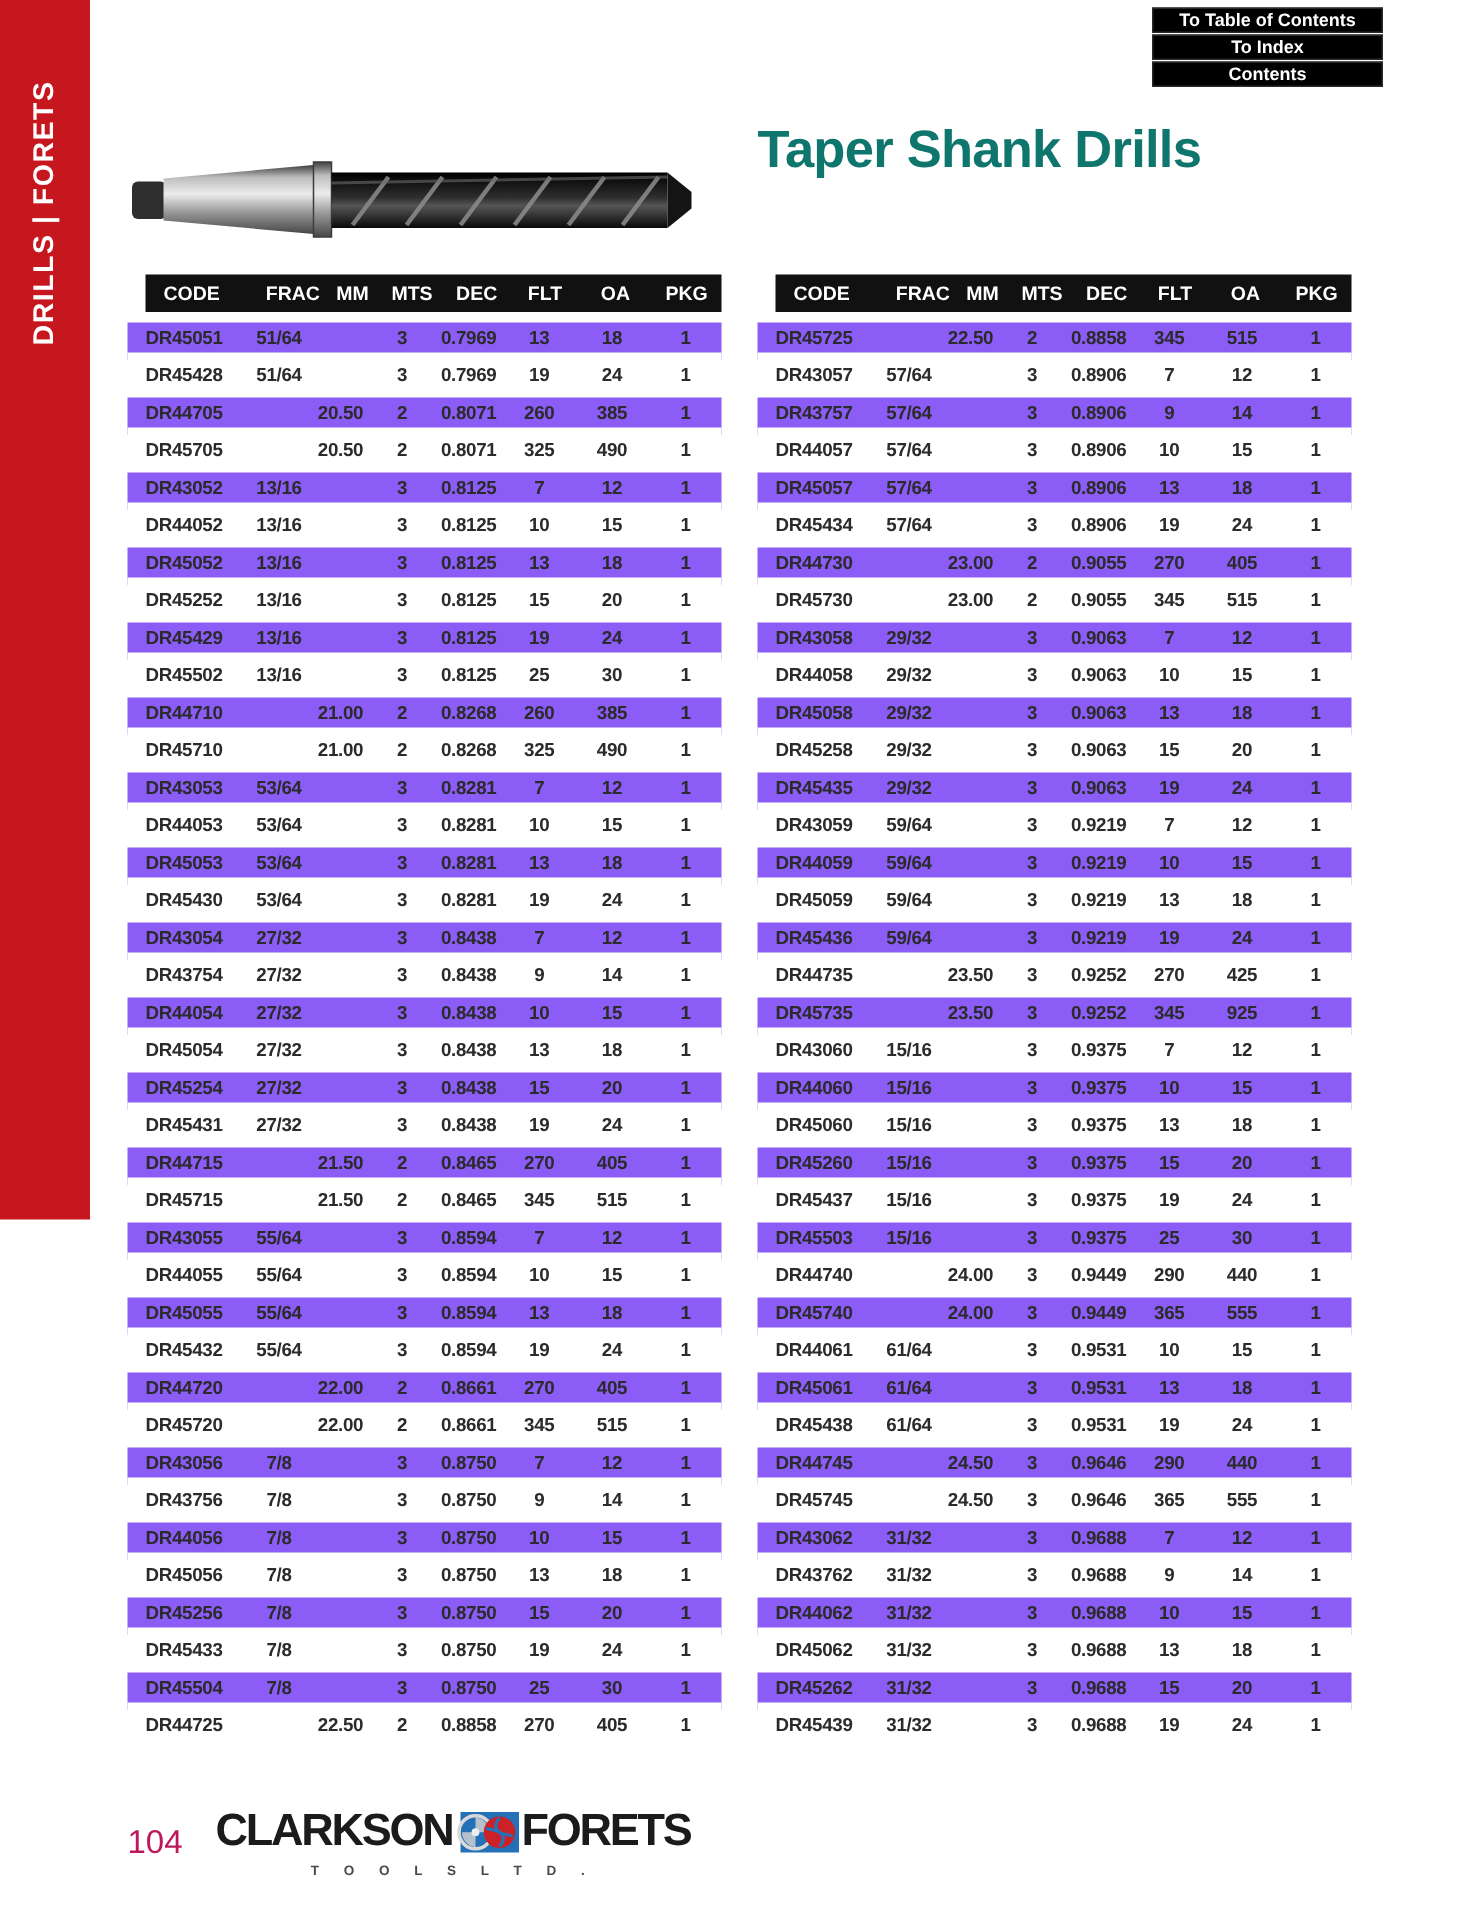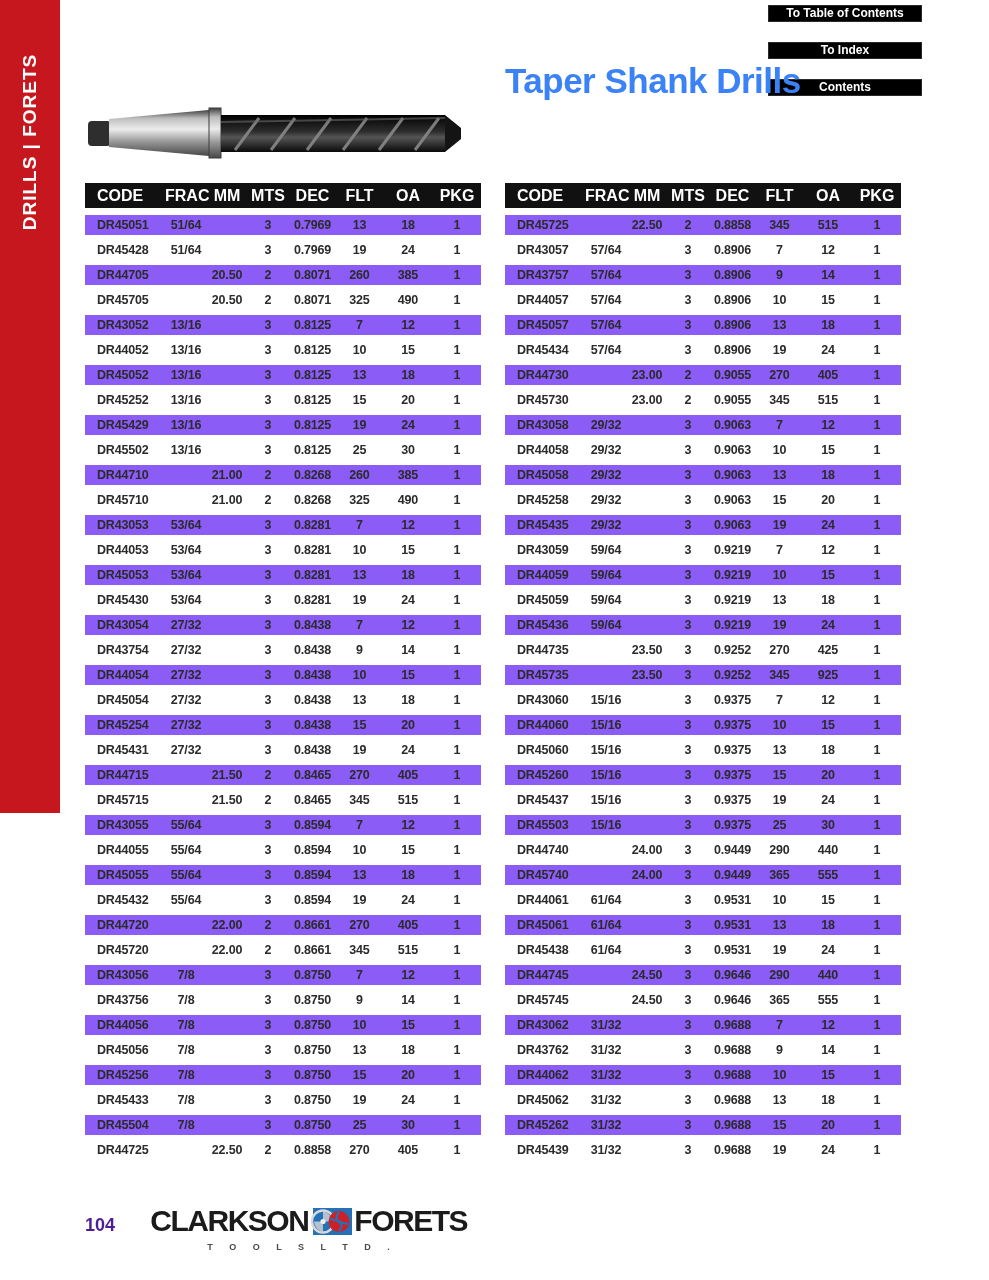--- a/index.html
+++ b/index.html
@@ -11,49 +11,49 @@
   
   .sidebar{position:absolute;left:0;top:0;width:60px;height:813px;background:#c6161e;}
   .sidebar-label{
     position:absolute;left:30px;top:142px;transform:translate(-50%,-50%) rotate(-90deg);
     white-space:nowrap;color:#ffffff;font-weight:bold;font-size:19px;letter-spacing:1px;
   }
   
   .nav{position:absolute;left:768px;top:5px;width:154px;}
   .nav-btn{
     background:#000000;color:#ffffff;font-weight:bold;font-size:12px;line-height:15px;
-    height:15px;text-align:center;margin-bottom:20px;border:1px solid #2a2a2a;cursor:pointer;
+    height:15px;text-align:center;margin-bottom:1px;border:1px solid #2a2a2a;cursor:pointer;
   }
   
-  .title{position:absolute;left:505px;top:60px;color:#3b82f6;font-weight:bold;
+  .title{position:absolute;left:505px;top:79px;color:#0f766e;font-weight:bold;
     font-size:35px;line-height:42px;letter-spacing:-0.5px;white-space:nowrap;}
   
   .drill{position:absolute;left:85px;top:94px;width:378px;height:82px;}
   
   .table{position:absolute;top:183px;width:396px;}
   .table.left{left:85px;}
   .table.right{left:505px;}
   .thead{display:flex;height:25px;align-items:center;background:#111111;color:#ffffff;
-    font-size:16px;font-weight:bold;margin-bottom:7px;}
+    font-size:13px;font-weight:bold;margin-bottom:7px;margin-left:12px;}
   .tr{display:flex;height:20px;align-items:center;border-bottom:5px solid #ffffff;}
   .tr.pink{background:#8b5cf6;}
   .td,.th{white-space:nowrap;overflow:visible;}
   .td{font-size:12.5px;font-weight:bold;color:#2b2b2b;letter-spacing:-0.2px;}
   .c0{width:80px;text-align:left;padding-left:12px;box-sizing:border-box;}
   .c1{width:42px;text-align:center;}
   .c2{width:40px;text-align:center;}
   .c3{width:42px;text-align:center;}
   .c4{width:47px;text-align:center;}
   .c5{width:47px;text-align:center;}
   .c6{width:50px;text-align:center;}
   .c7{width:48px;text-align:center;}
   
-  .page-num{position:absolute;left:85px;top:1215px;font-size:18px;font-weight:bold;color:#4c1d95;}
+  .page-num{position:absolute;left:85px;top:1215px;font-size:22px;font-weight:normal;color:#be185d;}
   .brand{position:absolute;left:137px;top:1204px;width:330px;text-align:center;}
-  .brand-row{display:flex;align-items:center;justify-content:flex-end;}
+  .brand-row{display:flex;align-items:center;justify-content:center;}
   .brand-word{font-size:30px;font-weight:bold;color:#1b1b1b;letter-spacing:-1.5px;}
   .brand-emblem{width:42px;height:31px;margin:0 2px;}
   .brand-sub{font-size:9px;color:#4a4a4a;letter-spacing:7px;margin-top:4px;font-weight:bold;}
 </style>
 </head>
 <body>
 
 <div class="sidebar">
   <div class="sidebar-label">DRILLS | FORETS</div>
 </div>

